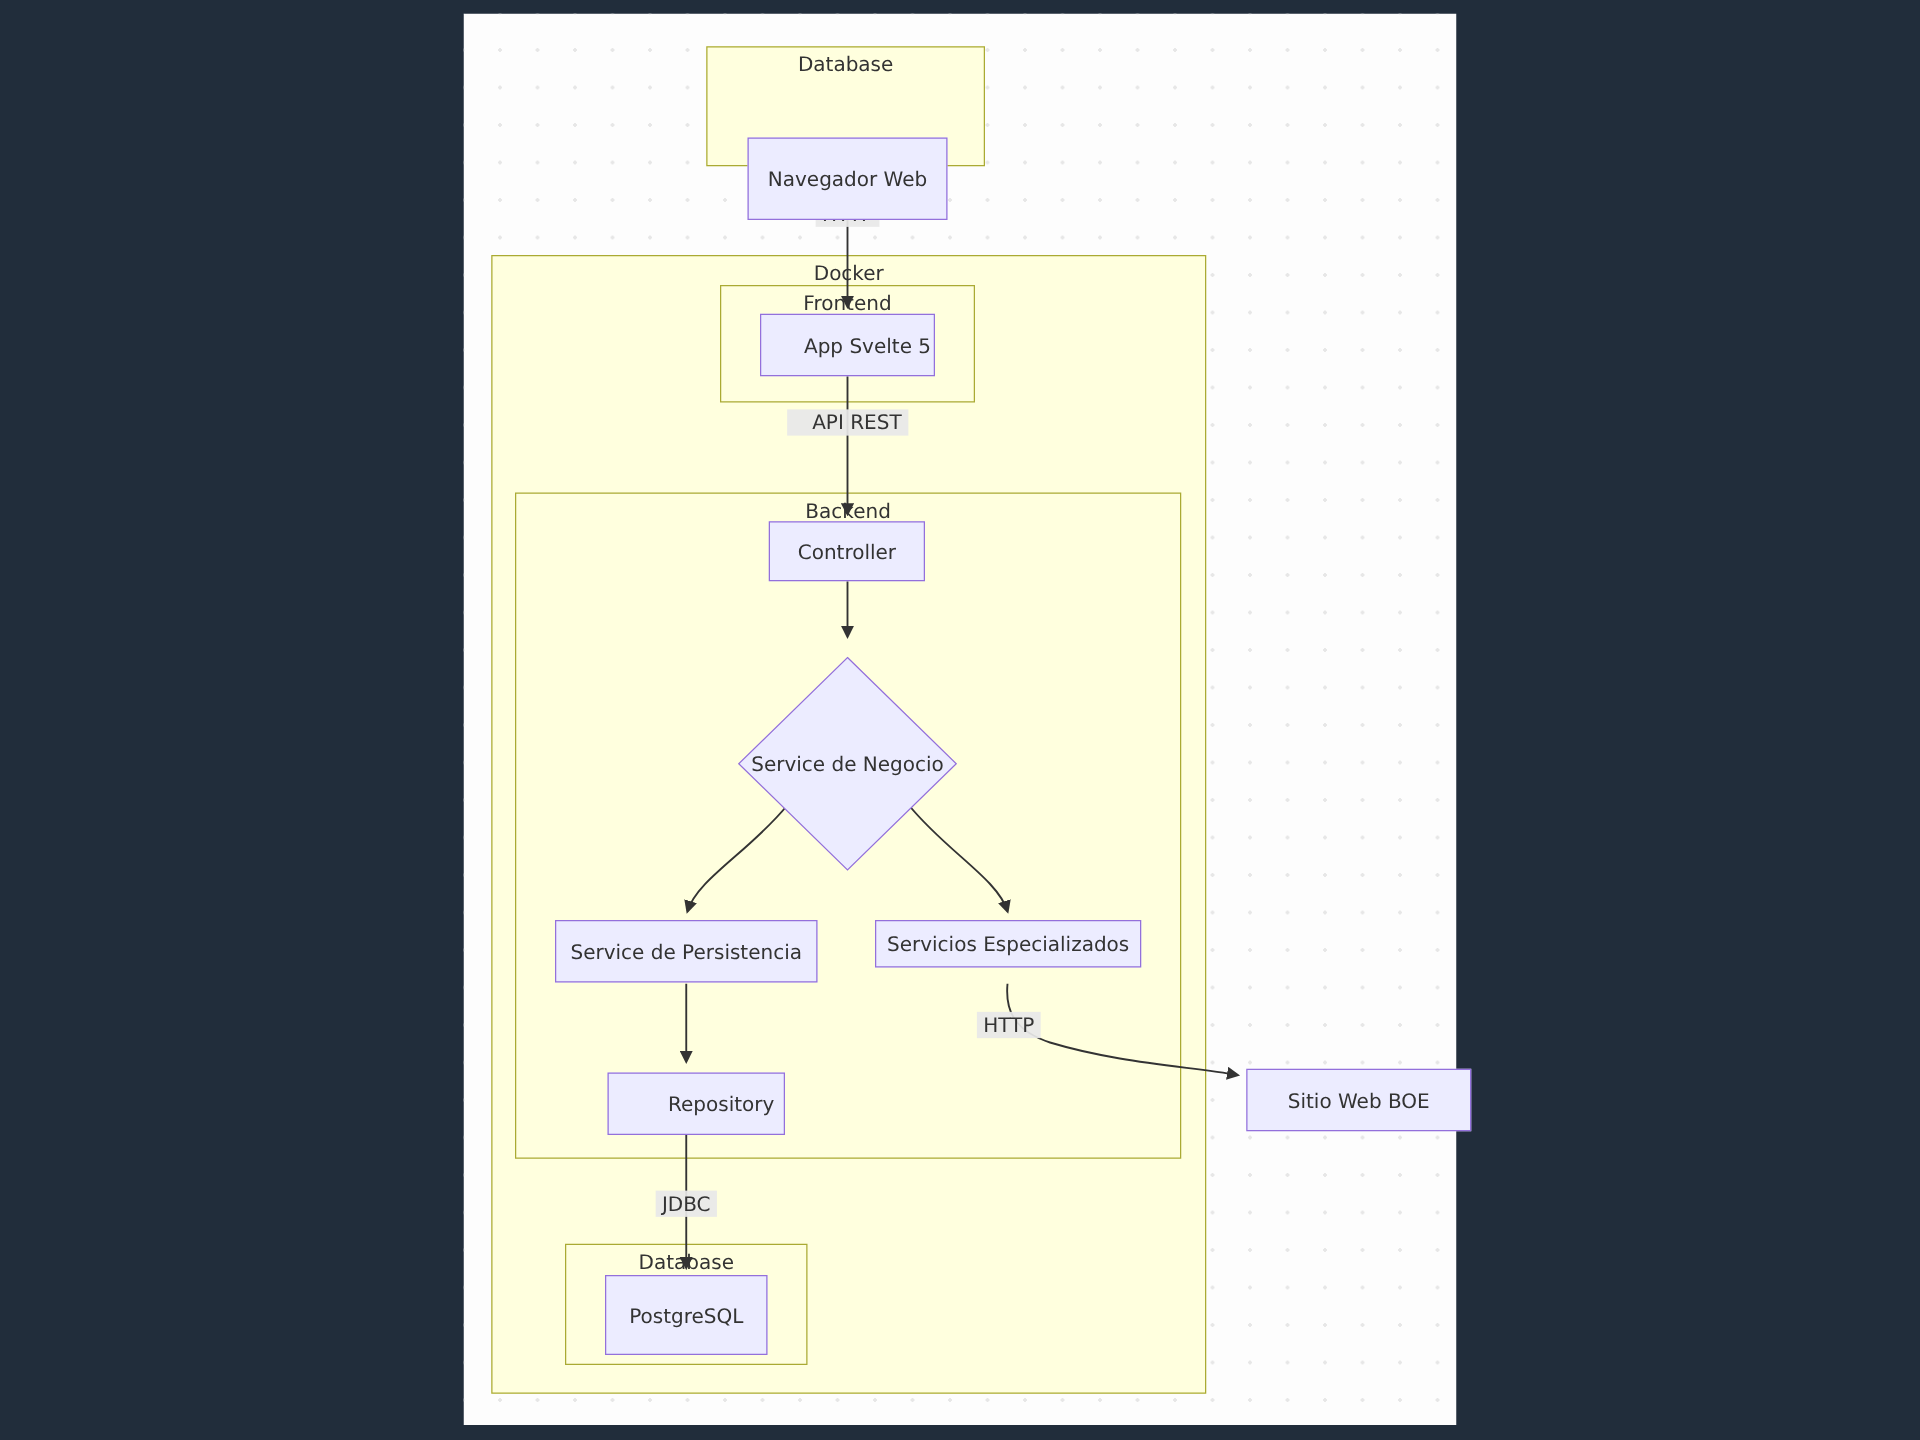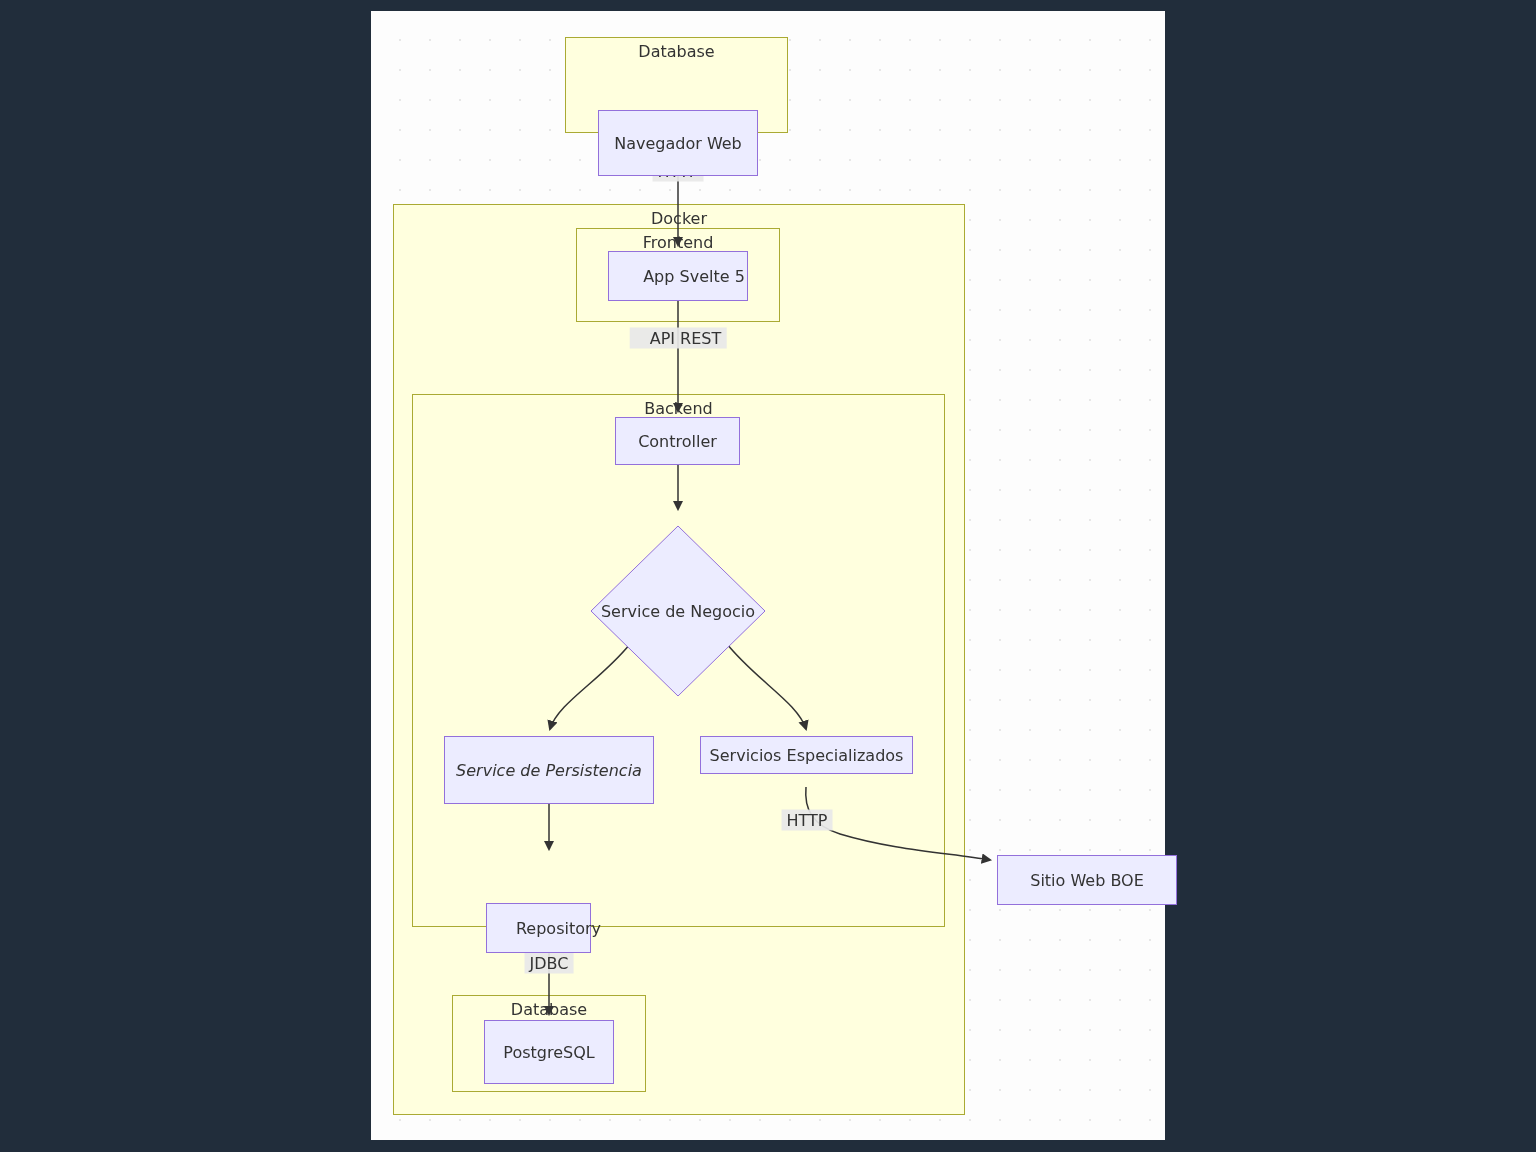--- a/index.html
+++ b/index.html
@@ -135,29 +135,29 @@
   <span class="node-label">Controller</span>
 </div>
 
 <div class="node diamond" style="left:590px; top:525px; width:176px; height:172px;">
   <svg width="176" height="172" viewBox="0 0 176 172">
     <polygon points="88,1 175,86 88,171 1,86" fill="#ECECFF" stroke="#9370DB" stroke-width="1"></polygon>
   </svg>
   <span class="node-label">Service de Negocio</span>
 </div>
 
-<div class="node" style="left:444px; top:736px; width:210px; height:68px;font-style:italic;">
+<div class="node" style="left:444px; top:736px; width:210px; height:50px;">
   <span class="node-label">Service de Persistencia</span>
 </div>
 
 <div class="node" style="left:700px; top:736px; width:213px; height:38px;">
   <span class="node-label">Servicios Especializados</span>
 </div>
 
-<div class="node" style="left:486px; top:903px; width:105px; height:50px;padding-left:40px;">
+<div class="node" style="left:486px; top:858px; width:142px; height:50px;padding-left:40px;">
   <span class="node-label">Repository</span>
 </div>
 
 <div class="node" style="left:484px; top:1020px; width:130px; height:64px;">
   <span class="node-label">PostgreSQL</span>
 </div>
 
 <div class="node" style="left:997px; top:855px; width:180px; height:50px;">
   <span class="node-label">Sitio Web BOE</span>
 </div>

